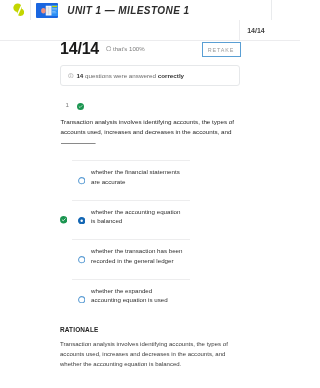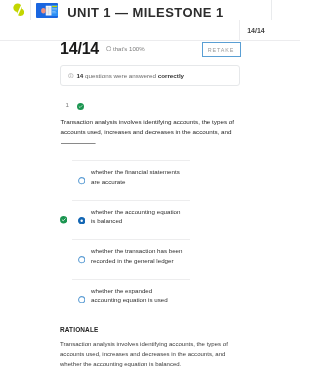--- a/index.html
+++ b/index.html
@@ -7,22 +7,22 @@
     font-family:"Liberation Sans",sans-serif;-webkit-font-smoothing:antialiased;}
   .page{position:relative;width:300px;height:388px;}
 
   
   .topbar{position:absolute;left:0;top:0;width:300px;height:20px;background:#fff;}
   .brand-logo{position:absolute;left:13.2px;top:3.4px;width:11px;height:14px;line-height:0;}
   .tb-div{position:absolute;top:0;width:1px;height:20px;background:#e9ebed;}
   .tb-div-a{left:30px;}
   .tb-div-b{left:271px;}
   .unit-icon{position:absolute;left:36px;top:3px;width:22px;height:15px;}
-  .unit-title{position:absolute;left:67.3px;top:4.6px;font-size:13px;font-weight:bold;
-    color:#2d2d2d;letter-spacing:.42px;white-space:nowrap;}
+  .unit-title{position:absolute;left:67.3px;top:4.6px;font-size:10px;font-weight:bold;
+    color:#2d2d2d;letter-spacing:.42px;white-space:nowrap;font-style:italic;}
 
   
   .hdr-rule{position:absolute;left:0;top:40px;width:300px;height:1px;background:#ececee;}
   .hdr-vline{position:absolute;left:239px;top:20px;width:1px;height:20px;background:#ececee;}
   .right-score{position:absolute;left:247.2px;top:27.2px;font-size:7px;font-weight:bold;color:#444;}
 
   
   .score{position:absolute;left:60px;top:40.3px;font-size:16px;font-weight:bold;color:#1a1a1a;letter-spacing:-.2px;}
   .score-sub{position:absolute;left:106px;top:45px;font-size:6.1px;color:#7c7c7c;display:flex;align-items:center;gap:1.6px;}
   .sub-ico{display:inline-flex;align-items:center;}

